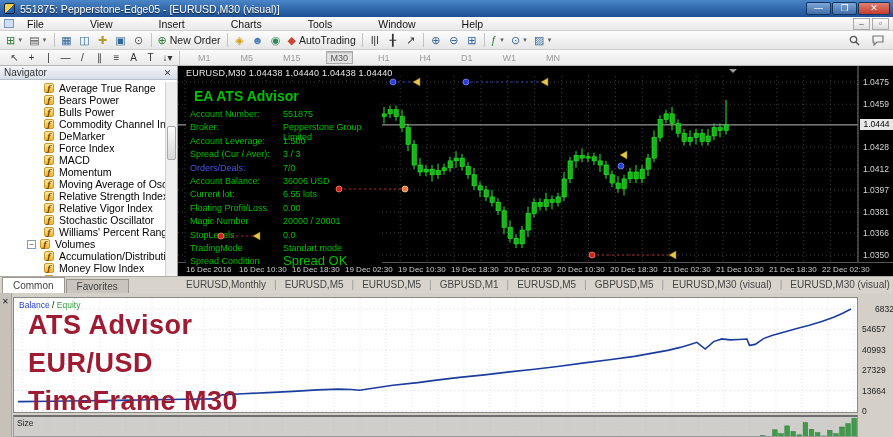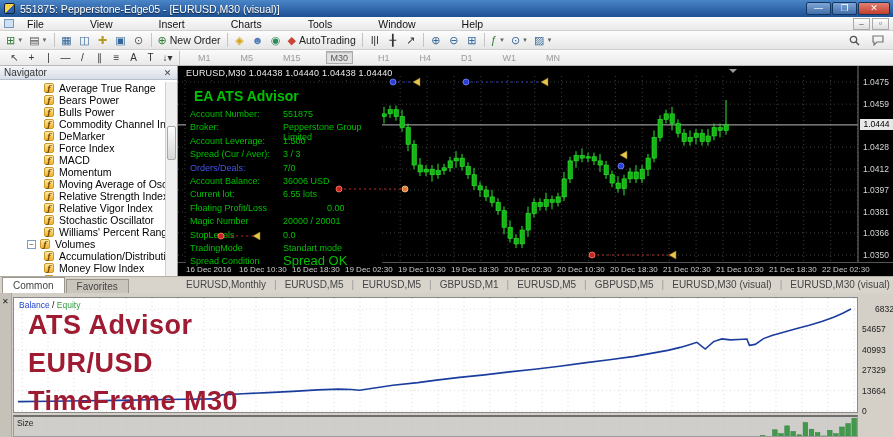--- a/index.html
+++ b/index.html
@@ -512,21 +512,21 @@
           <div class="ea-row">
             <span class="l" style="color: rgb(0, 192, 0);">Account Balance:</span>
             <span class="v" style="color: rgb(0, 192, 0);">36006 USD</span>
           </div>
           <div class="ea-row">
             <span class="l" style="color: rgb(0, 192, 0);">Current lot:</span>
             <span class="v" style="color: rgb(0, 192, 0);">6.55 lots</span>
           </div>
           <div class="ea-row">
             <span class="l" style="color: rgb(0, 192, 0);">Floating Profit/Loss</span>
-            <span class="v" style="color: rgb(0, 192, 0); margin-left: 44px;">0.00</span>
+            <span class="v" style="color: rgb(0, 192, 0);">0.00</span>
           </div>
           <div class="ea-row">
             <span class="l" style="color: rgb(0, 192, 0);">Magic Number</span>
             <span class="v" style="color: rgb(0, 192, 0);">20000 / 20001</span>
           </div>
           <div class="ea-row">
             <span class="l" style="color: rgb(0, 192, 0);">StopLevels</span>
             <span class="v" style="color: rgb(0, 192, 0);">0.0</span>
           </div>
           <div class="ea-row">

